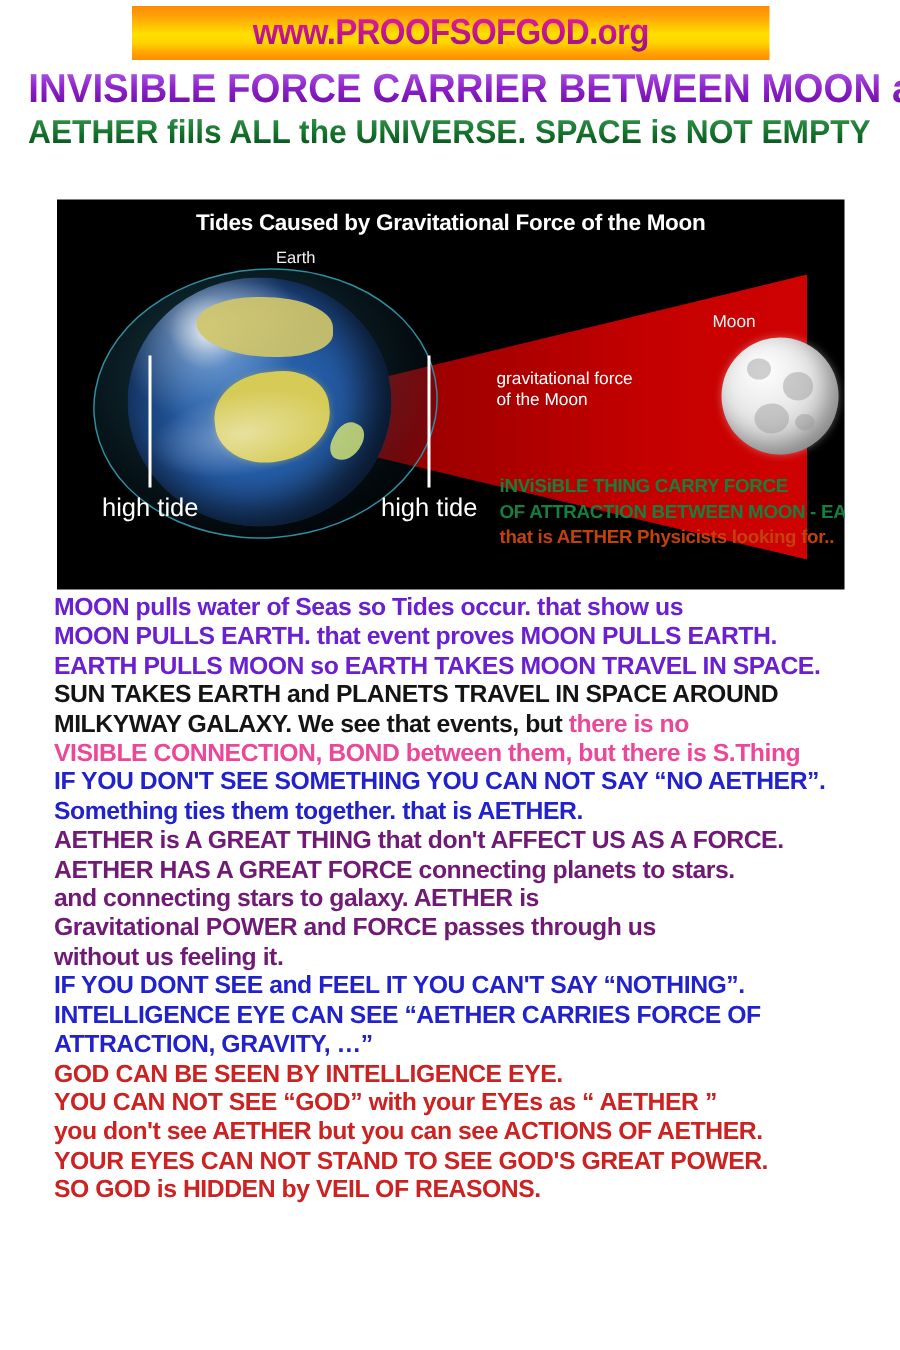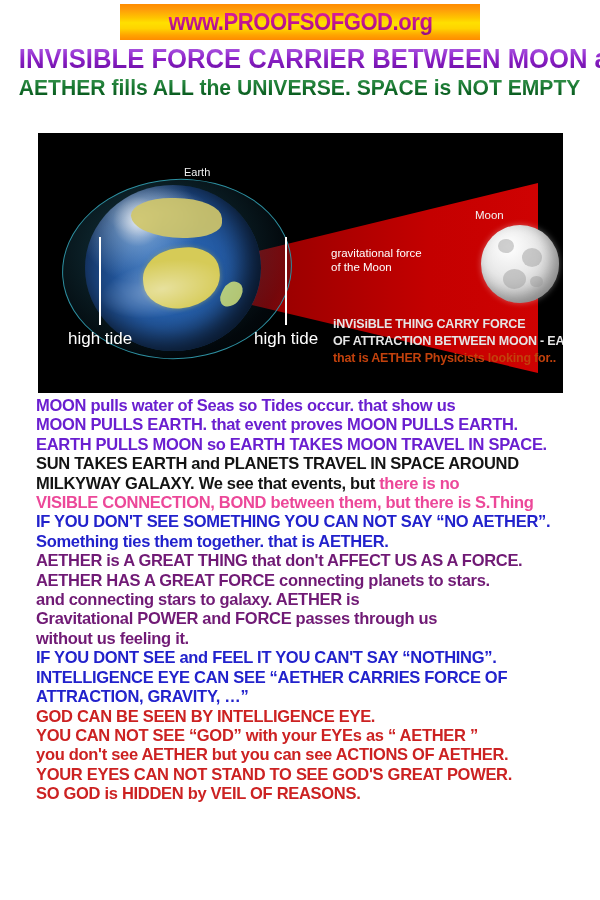--- a/index.html
+++ b/index.html
@@ -12,21 +12,21 @@
     width: 600px;
     height: 900px;
     overflow: hidden;
     font-family: "Liberation Sans", sans-serif;
     position: relative;
   }
 
   
   .banner {
     margin: 4px auto 0 auto;
-    width: 360px;
+    width: 425px;
     height: 36px;
     background: linear-gradient(180deg,
                 #ff8c00 0%, #ff9a0a 14%, #ffc400 38%,
                 #ffe000 52%, #ffd400 68%, #ffa500 86%, #ff8c00 100%);
     display: flex;
     align-items: center;
     justify-content: center;
   }
   .banner-text {
     font-family: "Liberation Sans", sans-serif;
@@ -244,21 +244,21 @@
     position: absolute;
     left: 295px;
     top: 183px;
     width: 232px;
     font-weight: bold;
     font-size: 12.5px;
     line-height: 17px;
     letter-spacing: -0.2px;
     white-space: nowrap;
   }
-  .fig-overlay .g { color: #e5e5e5; }
+  .fig-overlay .g { color: #15803d; }
   .fig-overlay .m { color: #c2410c; }
 
   
   .body-text {
     position: absolute;
     left: 36px;
     top: 396px;
     width: 566px;
     font-weight: bold;
     font-size: 16.5px;
@@ -312,20 +312,21 @@
   <span class="headline">INVISIBLE  FORCE  CARRIER   BETWEEN MOON and EARTH</span>
 </div>
 <div class="subhead-wrap">
   <span class="subhead">AETHER fills  ALL the UNIVERSE. SPACE is NOT EMPTY</span>
 </div>
 
 <div class="figure">
 
   <div class="cone"></div>
 
+  <div class="fig-title">Tides Caused by Gravitational Force of the Moon</div>
 
   <div class="label-earth">Earth</div>
   <div class="label-moon">Moon</div>
 
   <div class="label-grav">
     <span>gravitational force</span><br>
     <span>of the Moon</span>
   </div>
 
   <div class="bulge"></div>

